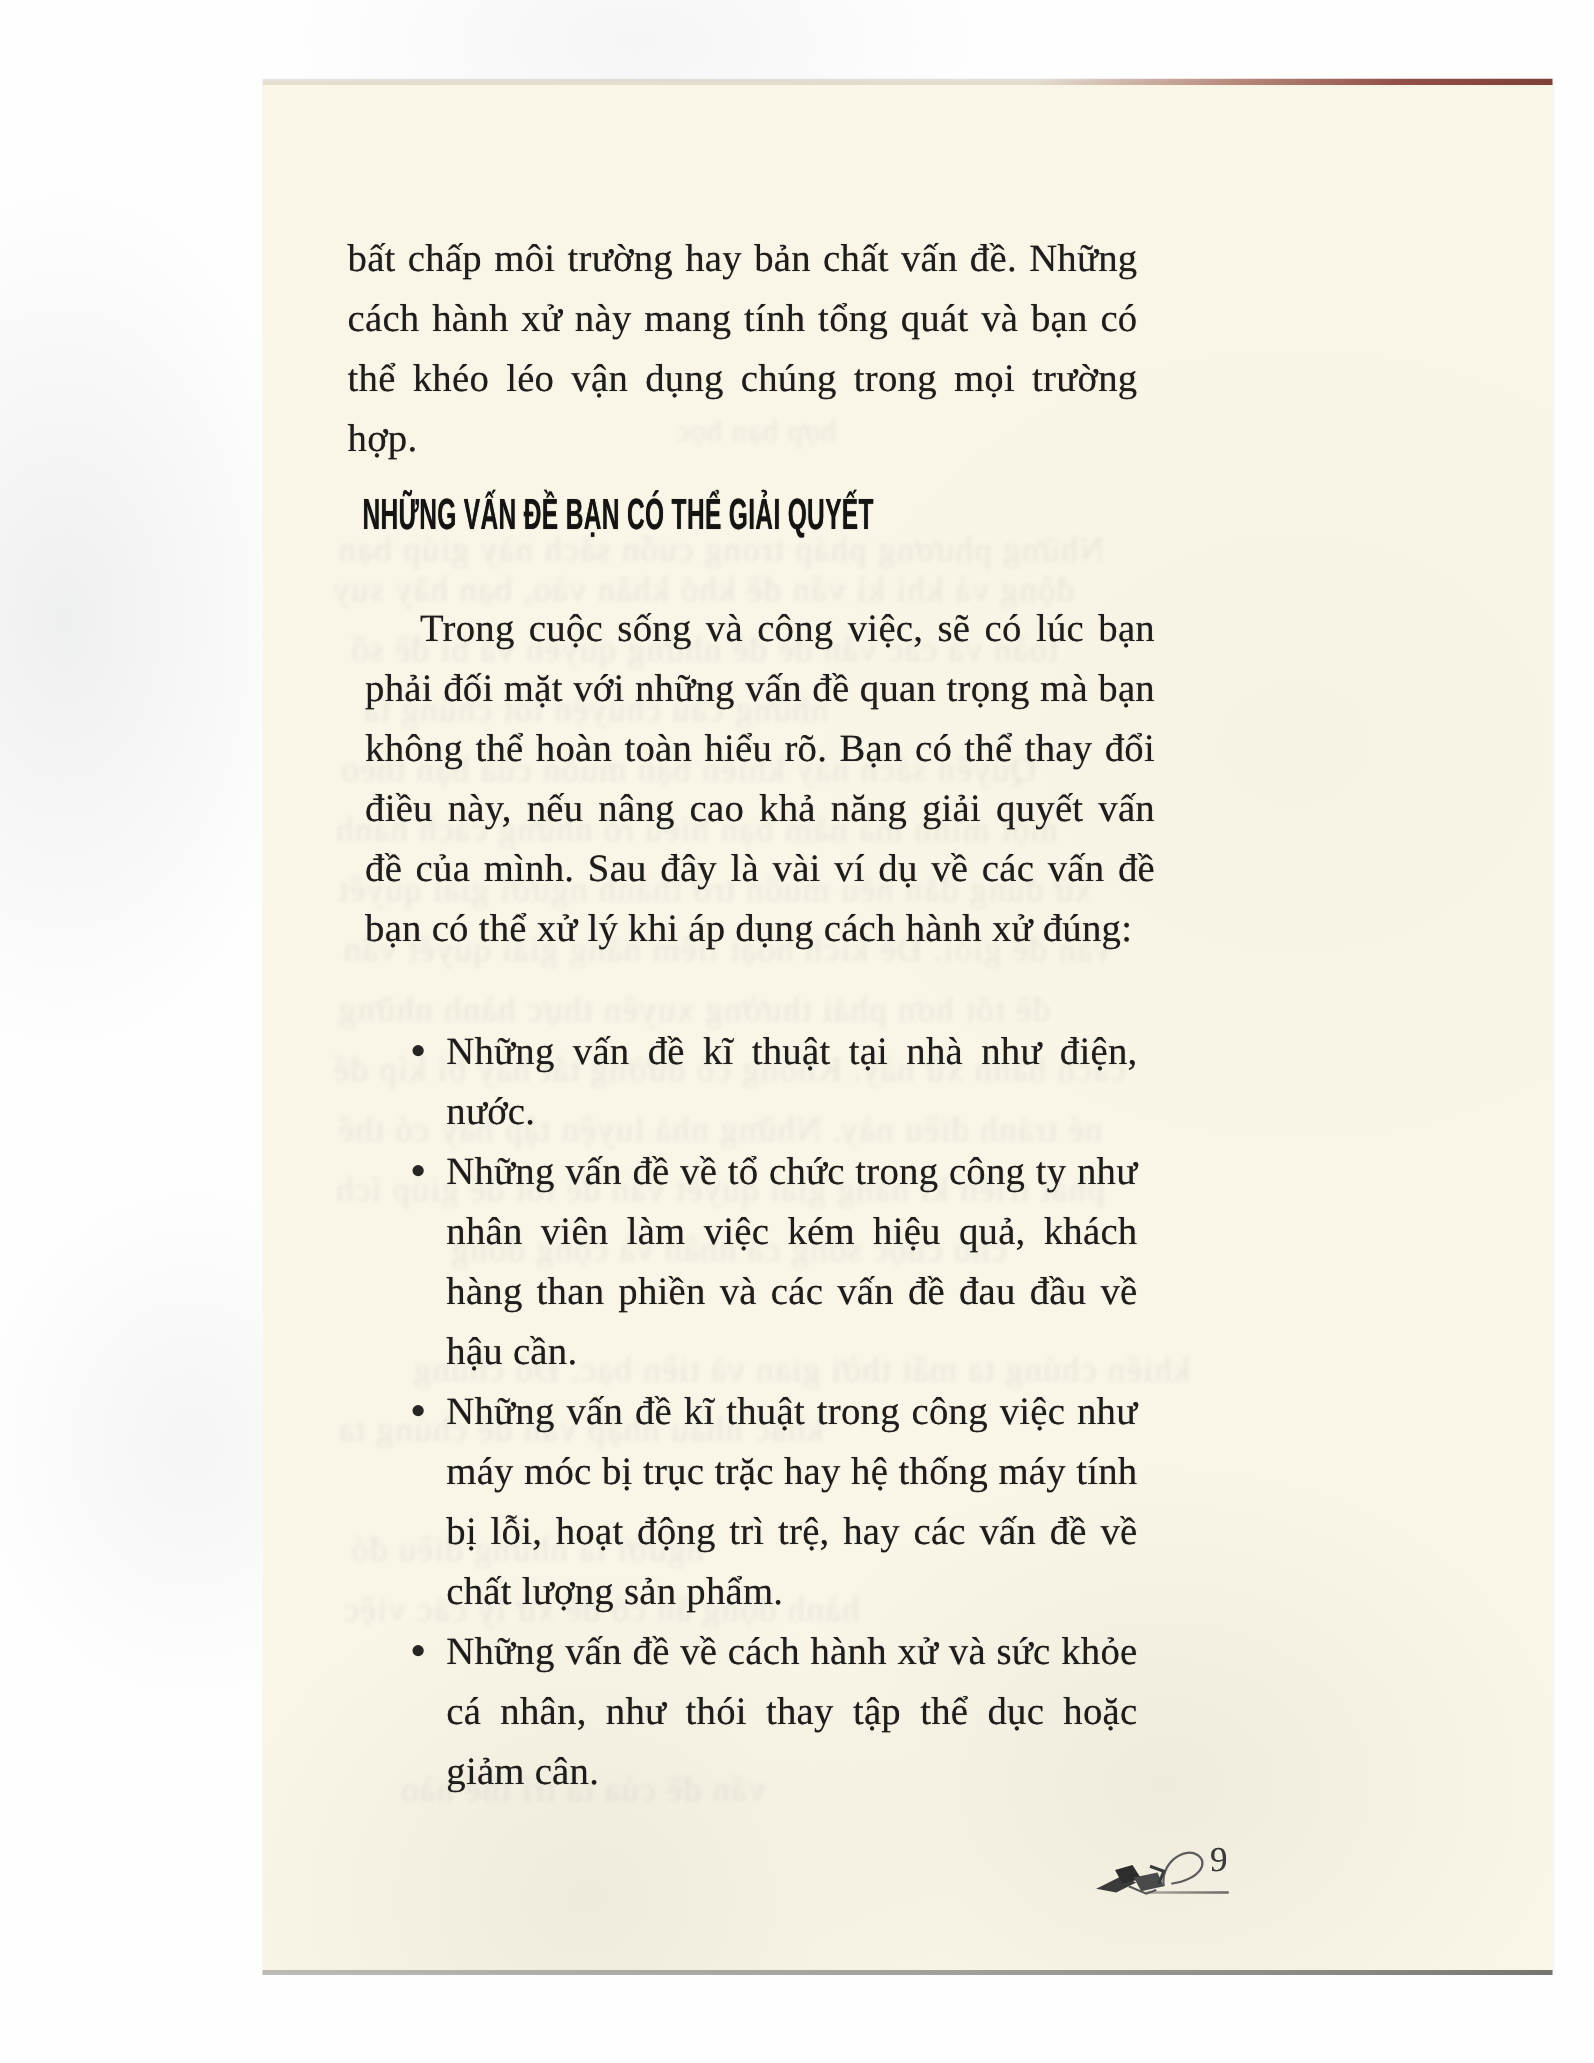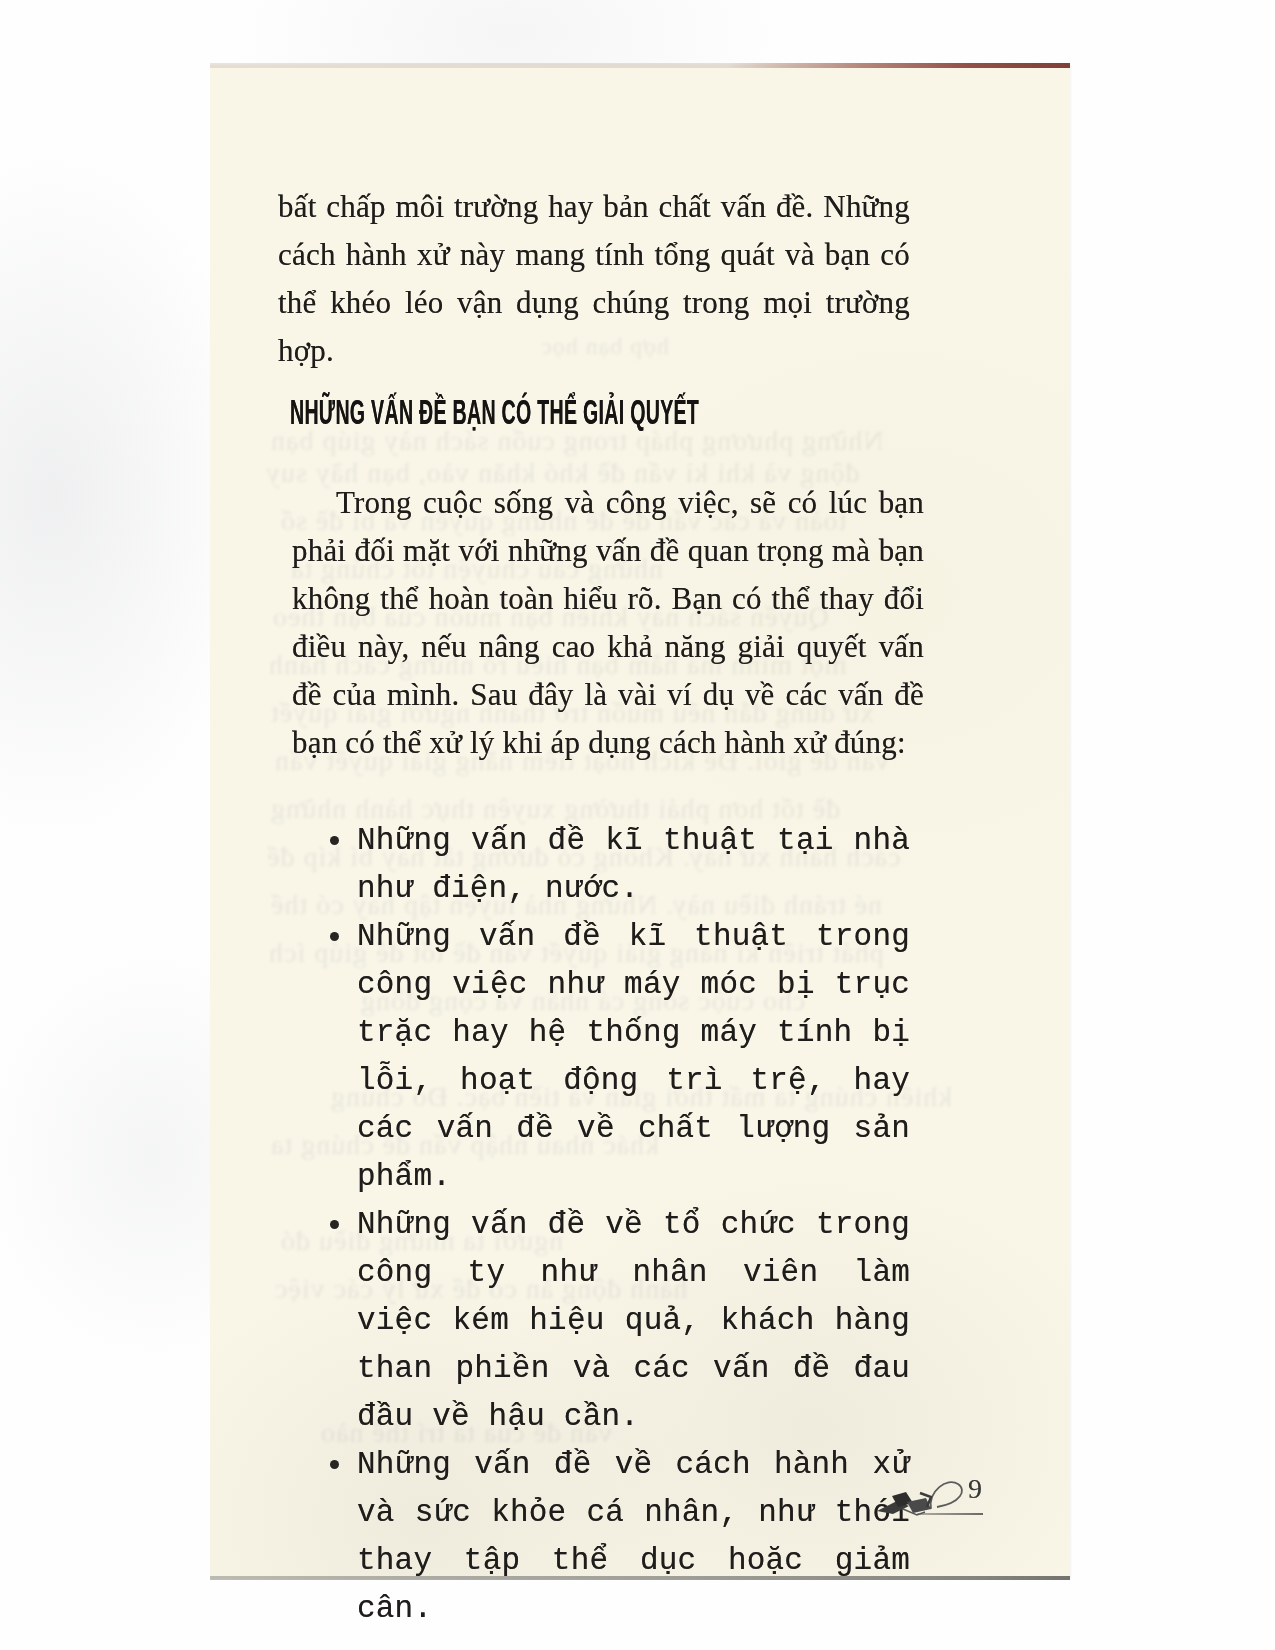--- a/index.html
+++ b/index.html
@@ -16,21 +16,21 @@
     background:
       radial-gradient(ellipse 300px 500px at 4% 30%, rgba(210,212,214,0.35), transparent 70%),
       radial-gradient(ellipse 250px 300px at 12% 70%, rgba(215,217,219,0.25), transparent 70%),
       radial-gradient(ellipse 400px 200px at 40% 2%, rgba(220,220,222,0.25), transparent 70%),
       #fefefe;
   }
   
   .page {
     position: absolute;
     left: 210px; top: 65px;
-    width: 860px; height: 1514px;
+    width: 1032px; height: 1514px;
     background:
       radial-gradient(ellipse 500px 400px at 70% 90%, rgba(228,225,210,0.5), transparent 65%),
       radial-gradient(ellipse 420px 380px at 25% 96%, rgba(225,222,208,0.45), transparent 70%),
       radial-gradient(ellipse 600px 500px at 80% 35%, rgba(246,242,226,0.8), transparent 70%),
       #f9f6e8;
     box-shadow: 1px 0 2px rgba(0,0,0,0.05);
   }
   .page-edge-top {
     position: absolute; top: -2px; left: 0; width: 100%; height: 5px;
     background: linear-gradient(to right,
@@ -85,21 +85,20 @@
     text-shadow: 0 0 0.8px rgba(20,19,18,0.8);
   }
   .main-para { position: absolute; top: 414px; left: 14px; width: 632px; text-indent: 44px; }
   .bullet-list {
     position: absolute; top: 752px; left: 0; width: 632px;
     list-style: none;
   }
   .bullet-list li {
     position: relative;
     padding-left: 79px;
-    font-family: Liberation Mono, monospace;
   }
   .bullet-list li .dot {
     position: absolute;
     left: 52px; top: 19px;
     width: 9px; height: 9px;
     border-radius: 50%;
     background: #262523;
   }
   .bullet-list li .bullet-text { display: block; }
   
@@ -161,25 +160,25 @@
 
     <p class="body-text main-para">Trong cuộc sống và công việc, sẽ có lúc bạn phải đối mặt với những vấn đề quan trọng mà bạn không thể hoàn toàn hiểu rõ. Bạn có thể thay đổi điều này, nếu nâng cao khả năng giải quyết vấn đề của mình. Sau đây là vài ví dụ về các vấn đề bạn có thể xử lý khi áp dụng cách hành xử đúng:</p>
 
     <ul class="bullet-list body-text">
       <li>
         <span class="dot"></span>
         <span class="bullet-text">Những vấn đề kĩ thuật tại nhà như điện, nước.</span>
       </li>
       <li>
         <span class="dot"></span>
-        <span class="bullet-text">Những vấn đề kĩ thuật trong công việc như máy móc bị trục trặc hay hệ thống máy tính bị lỗi, hoạt động trì trệ, hay các vấn đề về chất lượng sản phẩm.</span>
+        <span class="bullet-text">Những vấn đề về tổ chức trong công ty như nhân viên làm việc kém hiệu quả, khách hàng than phiền và các vấn đề đau đầu về hậu cần.</span>
       </li>
       <li>
         <span class="dot"></span>
-        <span class="bullet-text">Những vấn đề về tổ chức trong công ty như nhân viên làm việc kém hiệu quả, khách hàng than phiền và các vấn đề đau đầu về hậu cần.</span>
+        <span class="bullet-text">Những vấn đề kĩ thuật trong công việc như máy móc bị trục trặc hay hệ thống máy tính bị lỗi, hoạt động trì trệ, hay các vấn đề về chất lượng sản phẩm.</span>
       </li>
       <li>
         <span class="dot"></span>
         <span class="bullet-text">Những vấn đề về cách hành xử và sức khỏe cá nhân, như thói thay tập thể dục hoặc giảm cân.</span>
       </li>
     </ul>
   </div>
 
   <div class="folio">
     <svg class="plane" width="100" height="52" viewBox="0 0 100 52">

